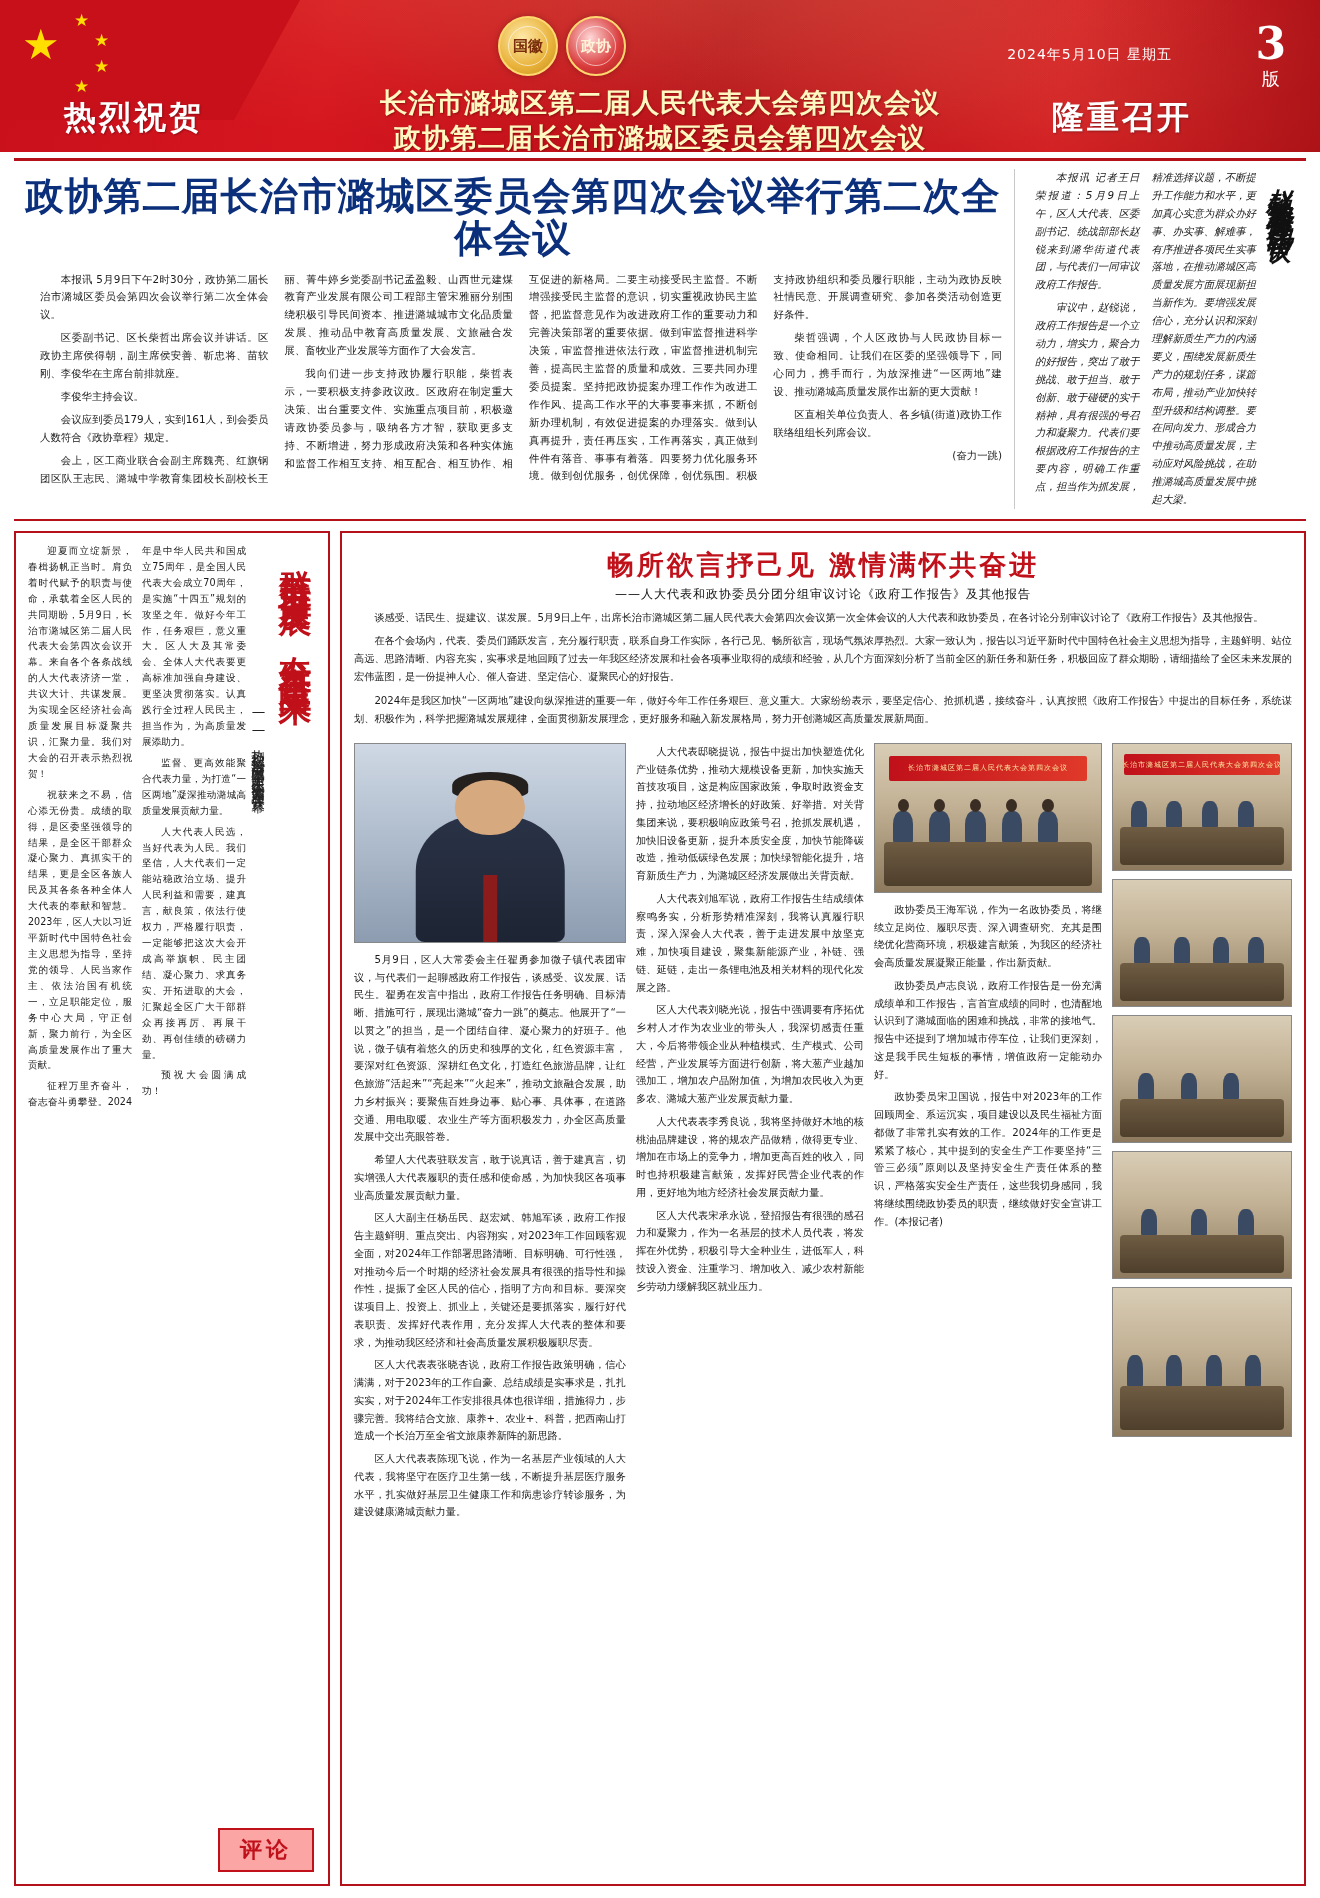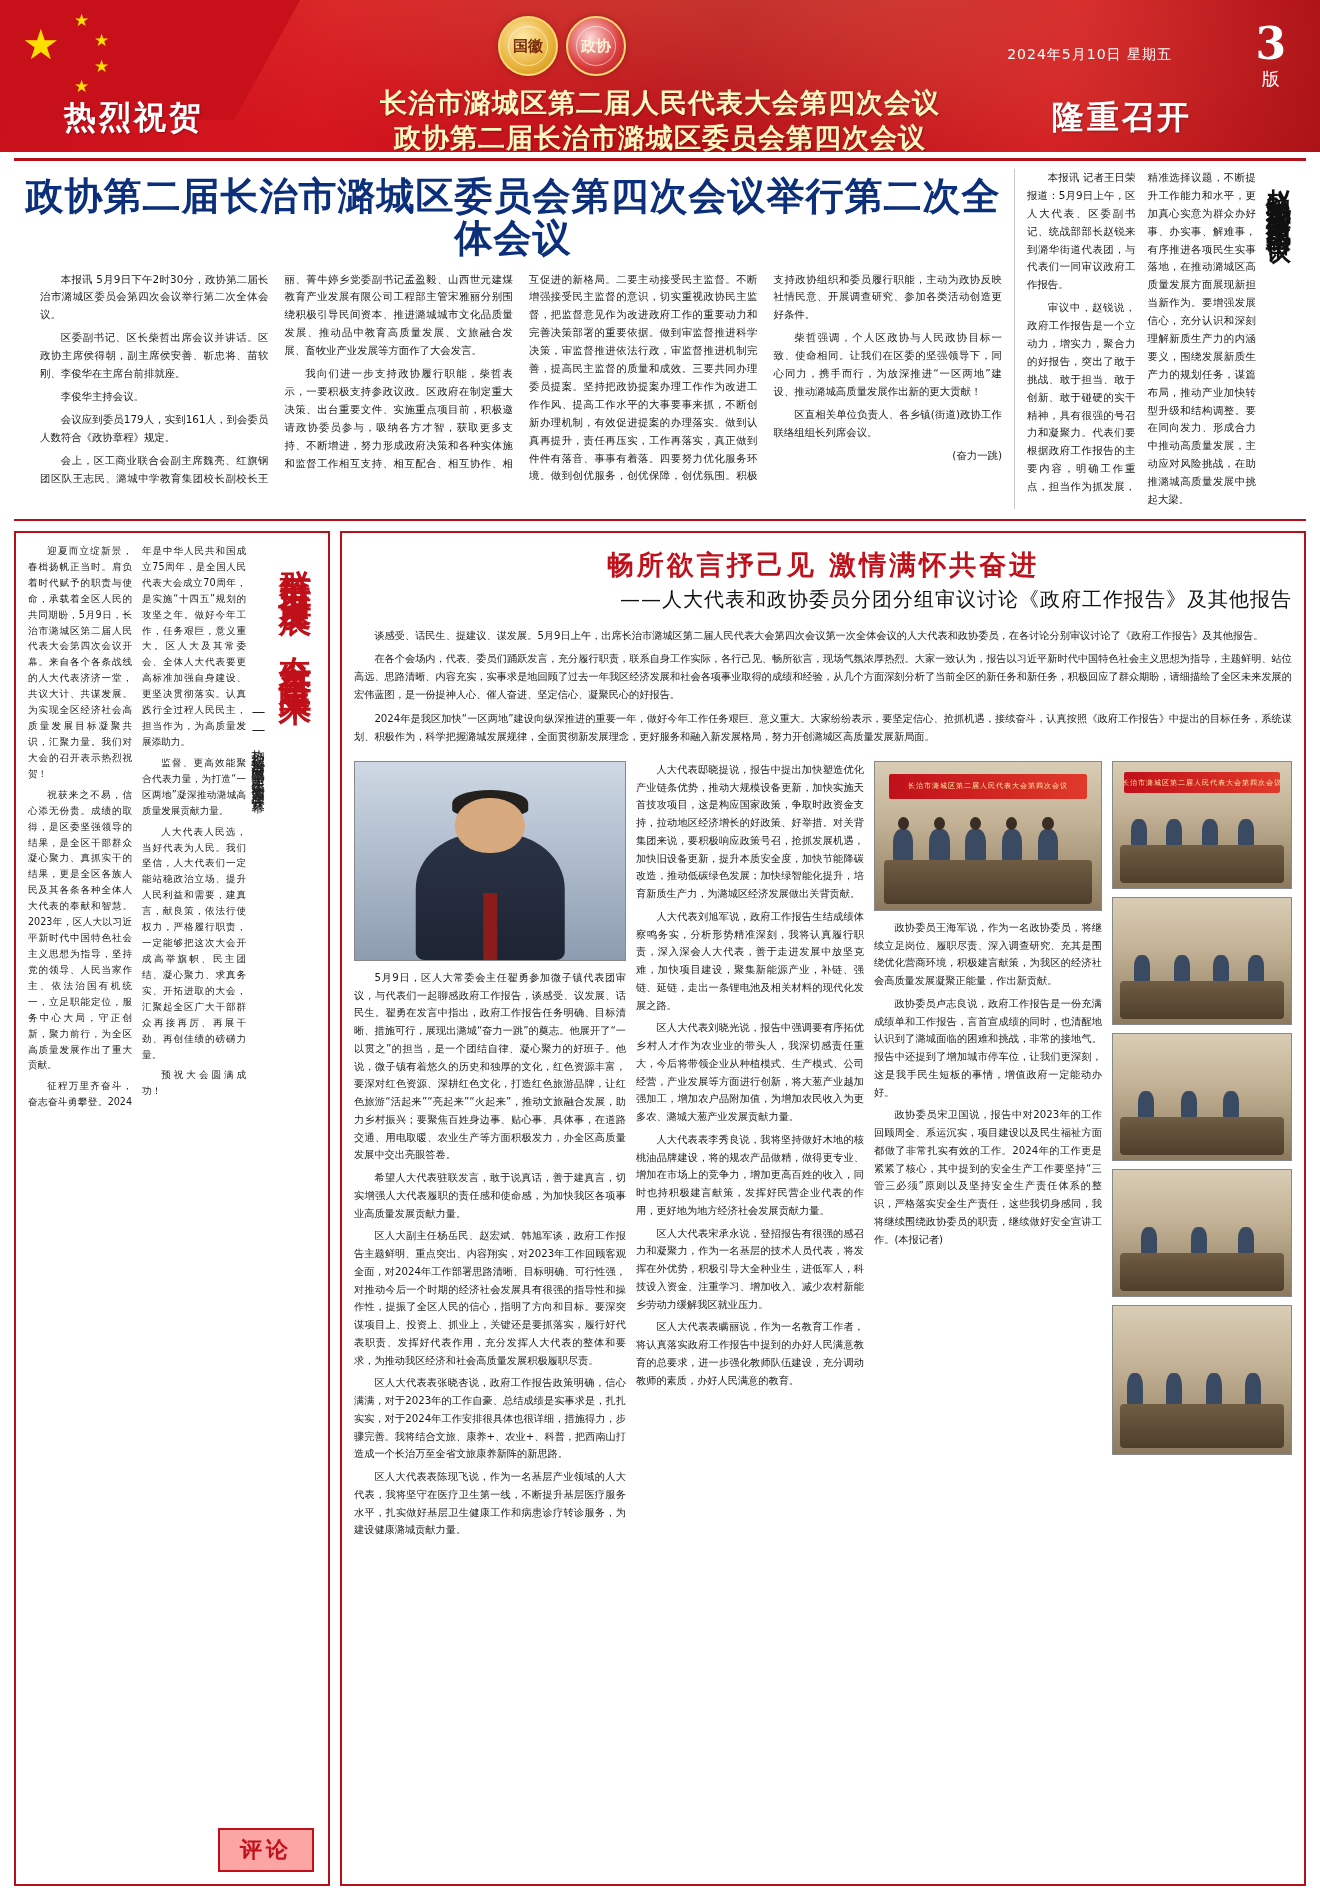--- a/index.html
+++ b/index.html
@@ -185,25 +185,26 @@
     font-size: 10.4px;
     line-height: 1.72;
     color: #1a1a1a;
     text-align: justify;
   }
   .body-text p { margin: 0 0 5px 0; text-indent: 2em; }
   .sign { text-align: right; text-indent: 0 !important; }
 
   .top-right {
     width: 278px;
-    padding-left: 12px;
+    padding-left: 20px;
     border-left: 1px solid #c9c9c9;
     box-sizing: border-box;
     display: flex;
     flex-direction: row-reverse;
+    font-style: italic;
   }
   .vtitle {
     writing-mode: vertical-rl;
     text-orientation: upright;
     font-family: "DejaVu Serif", "Liberation Serif", serif;
     font-size: 25px;
     font-weight: bold;
     color: #111;
     letter-spacing: 4px;
     line-height: 1.12;
@@ -297,25 +298,25 @@
     font-size: 27px;
     font-weight: bold;
     color: #c0101a;
     text-align: center;
     letter-spacing: 3px;
     line-height: 1.15;
     margin: 4px 0 6px 0;
   }
   .feat-sub {
     font-family: "DejaVu Sans", "Liberation Sans", sans-serif;
-    font-size: 20px;
+    font-size: 12px;
     color: #111;
-    text-align: right;
+    text-align: center;
     letter-spacing: 1px;
-    margin-bottom: 14px;
+    margin-bottom: 6px;
   }
   .feat-lede {
     column-count: 1;
     margin-bottom: 10px;
   }
   .feat-lede .body-text { font-size: 10.2px; line-height: 1.78; }
 
   .feat-grid {
     display: flex;
     gap: 10px;
@@ -527,21 +528,20 @@
           </div>
         </div>
 
         <div class="fcol fcol-2">
           <div class="body-text">
             <p>人大代表邸晓提说，报告中提出加快塑造优化产业链条优势，推动大规模设备更新，加快实施天首技攻项目，这是构应国家政策，争取时政资金支持，拉动地区经济增长的好政策、好举措。对关背集团来说，要积极响应政策号召，抢抓发展机遇，加快旧设备更新，提升本质安全度，加快节能降碳改造，推动低碳绿色发展；加快绿智能化提升，培育新质生产力，为潞城区经济发展做出关背贡献。</p>
             <p>人大代表刘旭军说，政府工作报告生结成绩体察鸣务实，分析形势精准深刻，我将认真履行职责，深入深会人大代表，善于走进发展中放坚克难，加快项目建设，聚集新能源产业，补链、强链、延链，走出一条锂电池及相关材料的现代化发展之路。</p>
             <p>区人大代表刘晓光说，报告中强调要有序拓优乡村人才作为农业业的带头人，我深切感责任重大，今后将带领企业从种植模式、生产模式、公司经营，产业发展等方面进行创新，将大葱产业越加强加工，增加农户品附加值，为增加农民收入为更多农、潞城大葱产业发展贡献力量。</p>
             <p>人大代表表李秀良说，我将坚持做好木地的核桃油品牌建设，将的规农产品做精，做得更专业、增加在市场上的竞争力，增加更高百姓的收入，同时也持积极建言献策，发挥好民营企业代表的作用，更好地为地方经济社会发展贡献力量。</p>
             <p>区人大代表宋承永说，登招报告有很强的感召力和凝聚力，作为一名基层的技术人员代表，将发挥在外优势，积极引导大全种业生，进低军人，科技设入资金、注重学习、增加收入、减少农村新能乡劳动力缓解我区就业压力。</p>
-            <p>区人大代表表瞒丽说，作为一名教育工作者，将认真落实政府工作报告中提到的办好人民满意教育的总要求，进一步强化教师队伍建设，充分调动教师的素质，办好人民满意的教育。</p>
           </div>
         </div>
 
         <div class="fcol fcol-3">
           <div class="photo meeting" style="height:150px">
             <div class="banner">长治市潞城区第二届人民代表大会第四次会议</div>
             <div class="seat" style="left:8%"></div>
             <div class="seat" style="left:24%"></div>
             <div class="seat" style="left:40%"></div>
             <div class="seat" style="left:56%"></div>

